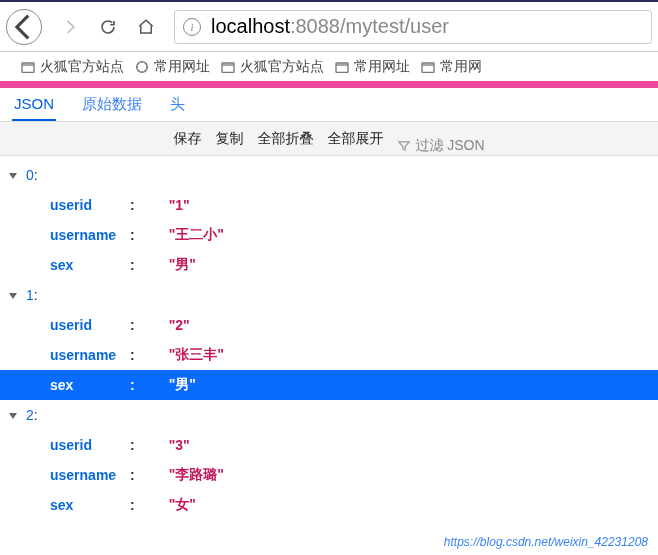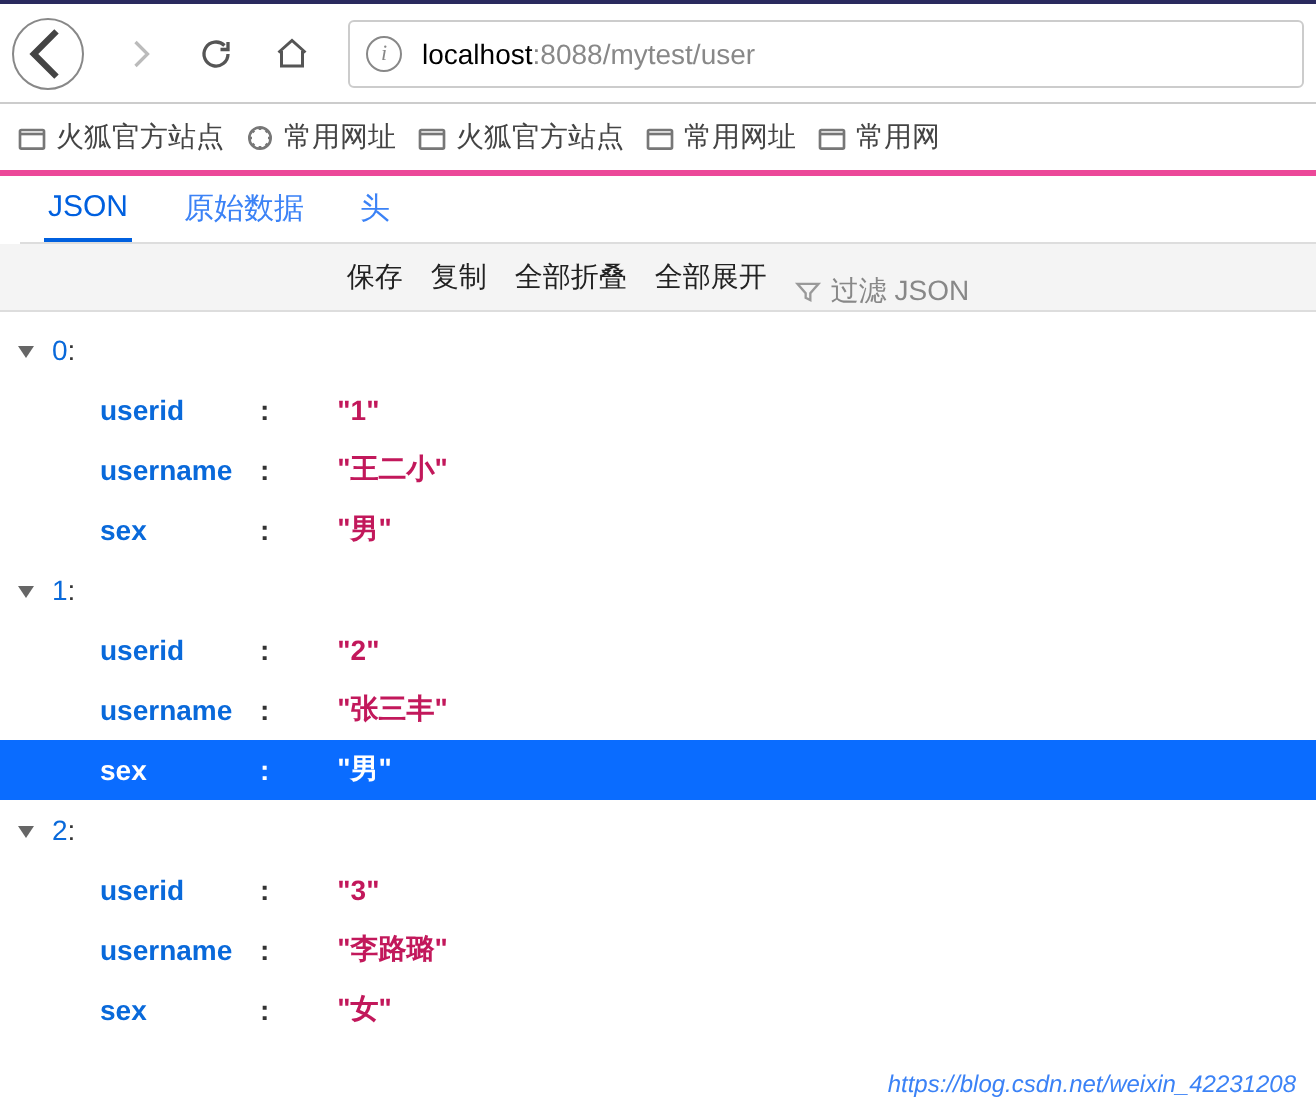--- a/index.html
+++ b/index.html
@@ -4,27 +4,27 @@
 <style>
 * { margin: 0; padding: 0; box-sizing: border-box; font-family: Arial, "Microsoft YaHei", sans-serif; }
 body { width: 658px; height: 555px; background: #fff; overflow: hidden; position: relative; }
 .toolbar { height: 52px; border-bottom: 1px solid #ccc; border-top: 2px solid #2a2a5e; display: flex; align-items: center; padding: 0 6px; gap: 2px; }
 .nav-btn { width: 36px; height: 36px; display: flex; align-items: center; justify-content: center; border-radius: 4px; color: #555; }
 .nav-btn.disabled { color: #bbb; }
 .nav-btn svg { width: 18px; height: 18px; }
 .back-circle { width: 36px; height: 36px; border: 1px solid #888; border-radius: 50%; display: flex; align-items: center; justify-content: center; color: #444; margin-right: 8px; }
 .addr { flex: 1; height: 34px; border: 1px solid #ccc; border-radius: 3px; margin-left: 8px; display: flex; align-items: center; padding: 0 8px; min-width: 0; }
 .addr .info-icon { width: 18px; height: 18px; border: 1.5px solid #888; border-radius: 50%; display: flex; align-items: center; justify-content: center; color: #888; font-size: 11px; margin-right: 10px; font-family: Georgia, serif; font-style: italic; }
-.addr .url { font-size: 14px; color: #333; white-space: nowrap; overflow: hidden; }
+.addr .url { font-size: 20px; color: #333; white-space: nowrap; overflow: hidden; }
 .addr .url .host { color: #000; }
 .addr .url .dim { color: #888; }
-.bookmarks { height: 36px; border-bottom: 3px solid #ec4899; display: flex; align-items: center; padding: 0 8px; gap: 10px; color: #444; font-size: 14px; overflow: hidden; white-space: nowrap; }
+.bookmarks { height: 36px; border-bottom: 7px solid #ec4899; display: flex; align-items: center; padding: 0 20px; gap: 10px; color: #444; font-size: 14px; overflow: hidden; white-space: nowrap; }
 .bm { display: flex; align-items: center; gap: 4px; }
 .bm svg { width: 16px; height: 16px; }
-.tabs { height: 34px; display: flex; align-items: flex-end; padding: 0 12px; gap: 24px; font-size: 15px; border-bottom: 1px solid #ddd; margin-left: 10px; }
+.tabs { height: 34px; display: flex; align-items: flex-end; padding: 0 12px; gap: 24px; font-size: 15px; border-bottom: 1px solid #ddd; }
 .tab { height: 100%; display: flex; align-items: center; color: #3b82f6; padding: 0 2px; }
 .tab.active { color: #0060df; border-bottom: 2px solid #0060df; }
 .actions { height: 34px; display: flex; align-items: center; padding: 0 10px; gap: 14px; font-size: 14px; color: #222; background: #f4f4f4; border-bottom: 1px solid #ddd; justify-content: center; }
 .filter { display: flex; align-items: center; gap: 4px; color: #888; margin-top: 15px; }
 .filter svg { width: 14px; height: 14px; }
 .json { font-family: Consolas, "Courier New", monospace; font-size: 14px; padding: 4px 0 10px 0; }
 .row { display: flex; align-items: center; height: 30px; }
 .row.idx { padding-left: 8px; }
 .row.kv { padding-left: 32px; font-weight: bold; }
 .tw { width: 14px; height: 14px; margin-right: 4px; }

